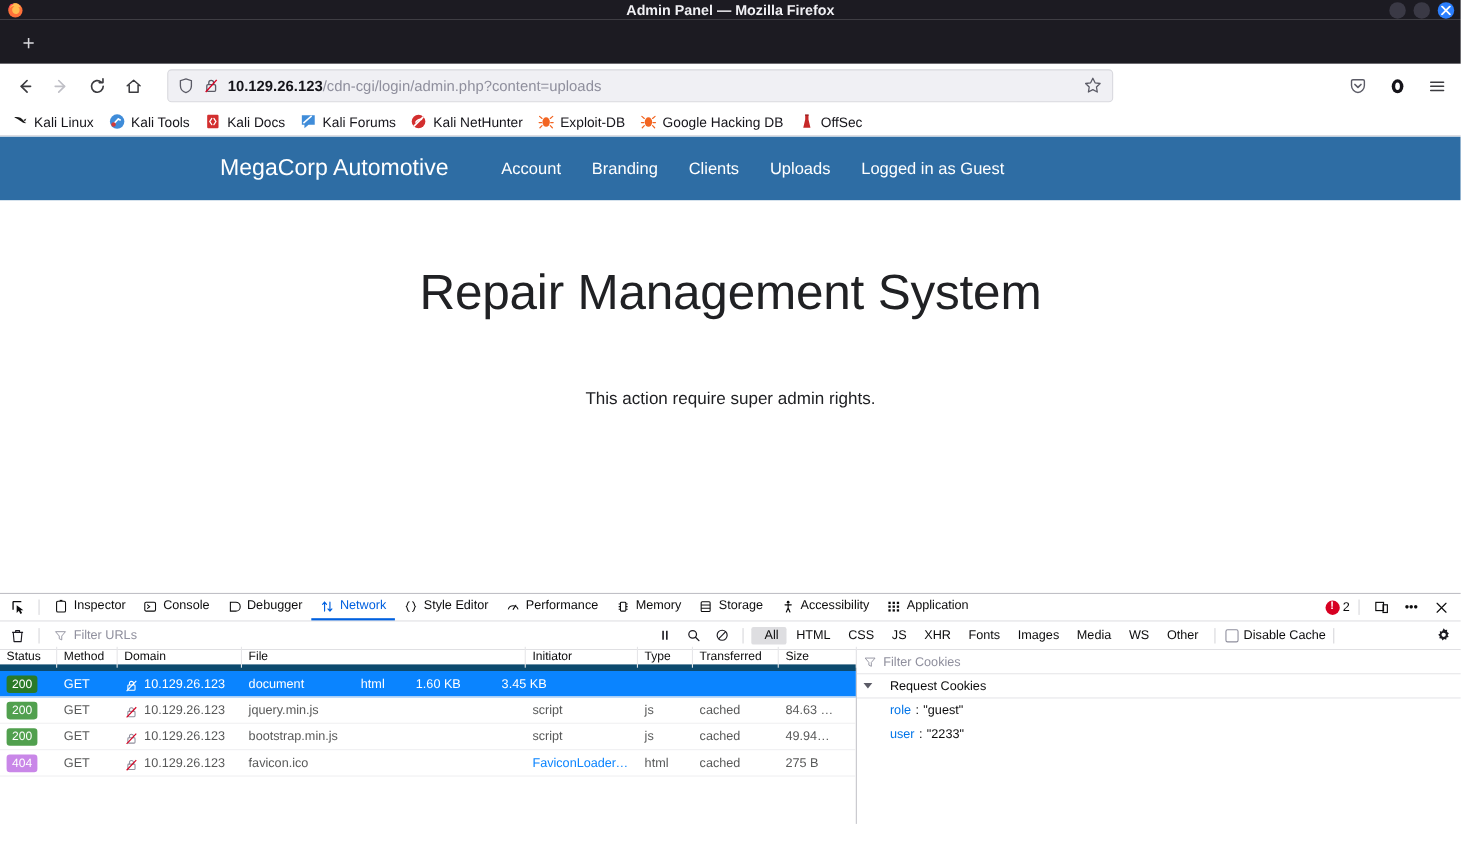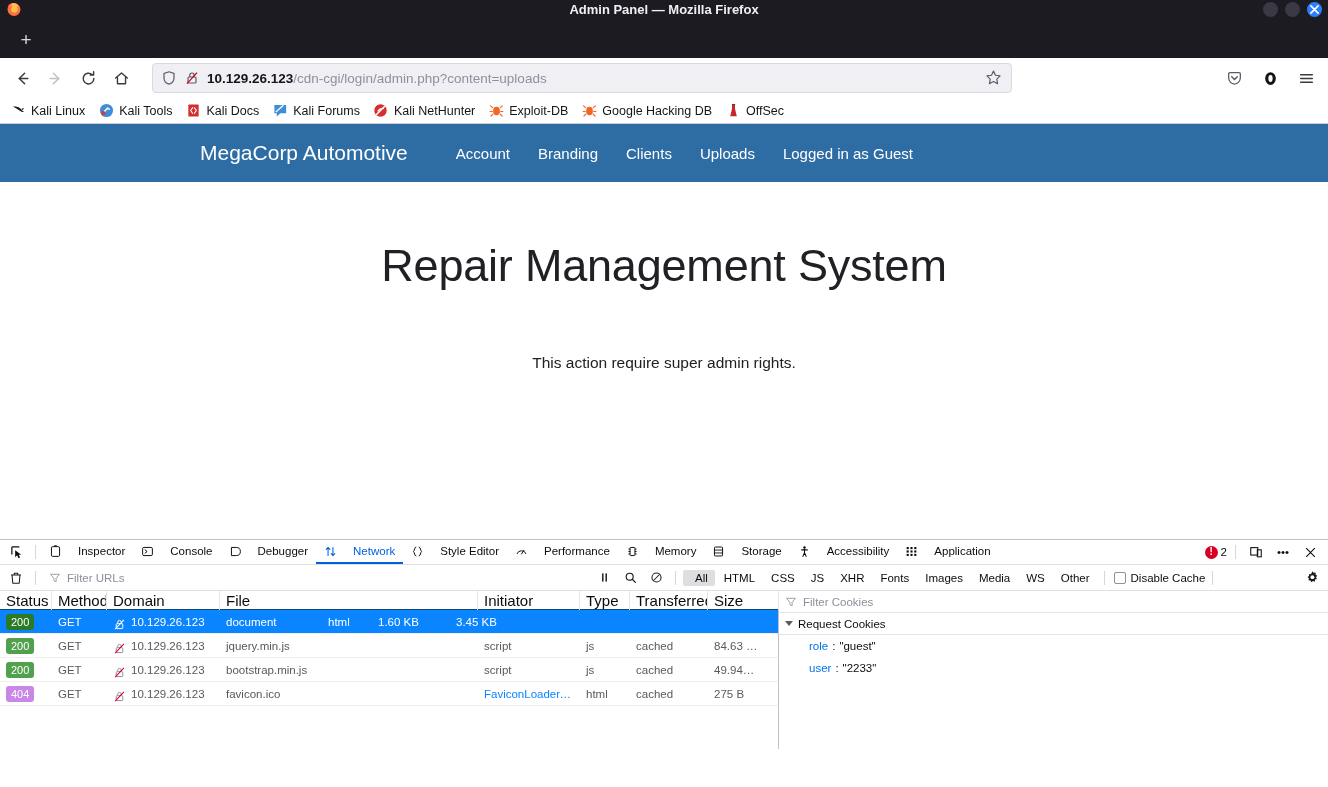--- a/index.html
+++ b/index.html
@@ -94,21 +94,21 @@
     height: 210px; background: #fff; border-top: 1px solid #c0c0c6;
     display: flex; flex-direction: column; font-size: 11.5px; color: #0c0c0d;
   }
   .dt-toolbar {
     height: 25px; display: flex; align-items: center; border-bottom: 1px solid #e0e0e3;
     padding: 0 4px; gap: 0px; flex: 0 0 auto;
   }
   .dt-pick { width: 26px; height: 22px; display: flex; align-items: center; justify-content: center; }
   .dt-sep { width: 1px; height: 14px; background: #d7d7db; margin: 0 5px; }
   .dt-tab {
-    display: flex; align-items: center; gap: 16px; padding: 0 8px; height: 24px;
+    display: flex; align-items: center; gap: 5px; padding: 0 8px; height: 24px;
     color: #0c0c0d; white-space: nowrap; border-bottom: 2px solid transparent;
   }
   .dt-tab.active { color: #0060df; border-bottom-color: #0060df; }
   .dt-right { margin-left: auto; display: flex; align-items: center; gap: 3px; padding-right: 2px; }
   .err-badge { display: flex; align-items: center; gap: 3px; }
   .err-dot {
     width: 13px; height: 13px; border-radius: 50%; background: #d70022; color: #fff;
     font-size: 10px; font-weight: bold; display: flex; align-items: center; justify-content: center;
     line-height: 1;
   }
@@ -128,22 +128,22 @@
     padding: 2px 7px; border-radius: 2px; color: #0c0c0d; white-space: nowrap; font-size: 11.5px;
   }
   .ftype.active { background: #dedee1; padding-left: 12px; }
   .chk-wrap { display: flex; align-items: center; gap: 5px; white-space: nowrap; margin-left: 2px; }
   .chk { width: 12px; height: 12px; border: 1px solid #8f8f9d; border-radius: 2px; background: #fff; }
   .throttle { display: flex; align-items: flex-end; gap: 3px; white-space: nowrap; margin-top: 44px; }
 
   .dt-main { flex: 1; display: flex; min-height: 0; }
   .net-table { width: 779px; display: flex; flex-direction: column; border-right: 1px solid #c0c0c6; min-width: 0; }
   .nt-head {
-    display: flex; height: 19px; align-items: center; border-bottom: 1px solid #0c4a6e;
-    background: #fff; color: #0c0c0d; font-size: 15px; flex: 0 0 auto;
+    display: flex; height: 19px; align-items: center; border-bottom: 6px solid #0c4a6e;
+    background: #fff; color: #0c0c0d; font-size: 11px; flex: 0 0 auto;
   }
   .nt-head > div { padding: 0 6px; border-right: 1px solid #e6e6e9; height: 19px; line-height: 19px; overflow: hidden; }
   .nt-row { display: flex; height: 24px; align-items: center; font-size: 11.5px; color: #585959; border-bottom: 1px solid #f0f0f2; }
   .nt-row > div { padding: 0 6px; height: 24px; line-height: 24px; overflow: hidden; white-space: nowrap; text-overflow: ellipsis; }
   .nt-row.selected { background: #0a84ff; color: #fff; }
   .nt-row.selected .file, .nt-row.selected .initiator { color: #fff; }
   .c-status { width: 52px; flex: 0 0 52px; }
   .c-method { width: 55px; flex: 0 0 55px; }
   .c-domain { width: 113px; flex: 0 0 113px; display: flex; align-items: center; gap: 5px; }
   .c-file { width: 258px; flex: 0 0 258px; }
@@ -167,21 +167,21 @@
     padding-left: 2px; flex: 0 0 auto;
   }
   .nd-pane-toggle { width: 24px; height: 18px; display: flex; align-items: center; justify-content: center; }
   .nd-tab { padding: 0 11px; height: 18px; line-height: 18px; color: #0c0c0d; white-space: nowrap; }
   .nd-tab.active { color: #0060df; }
   .nd-filter {
     height: 22px; display: flex; align-items: center; gap: 6px; padding: 0 6px;
     color: #8f8f9d; border-bottom: 1px solid #e6e6e9; flex: 0 0 auto;
   }
   .nd-group {
-    height: 22px; display: flex; align-items: center; gap: 5px; padding: 0 6px;
+    height: 22px; display: flex; align-items: center; gap: 16px; padding: 0 6px;
     border-bottom: 1px solid #e6e6e9; color: #0c0c0d; font-weight: normal; flex: 0 0 auto;
   }
   .tri { width: 0; height: 0; border-left: 4px solid transparent; border-right: 4px solid transparent; border-top: 5px solid #5b5b66; }
   .cookie-row { height: 22px; display: flex; align-items: center; padding-left: 30px; gap: 4px; font-size: 11.5px; }
   .ck-name { color: #0074e8; }
   .ck-val { color: #0c0c0d; }
 </style>
 </head>
 <body>
 

